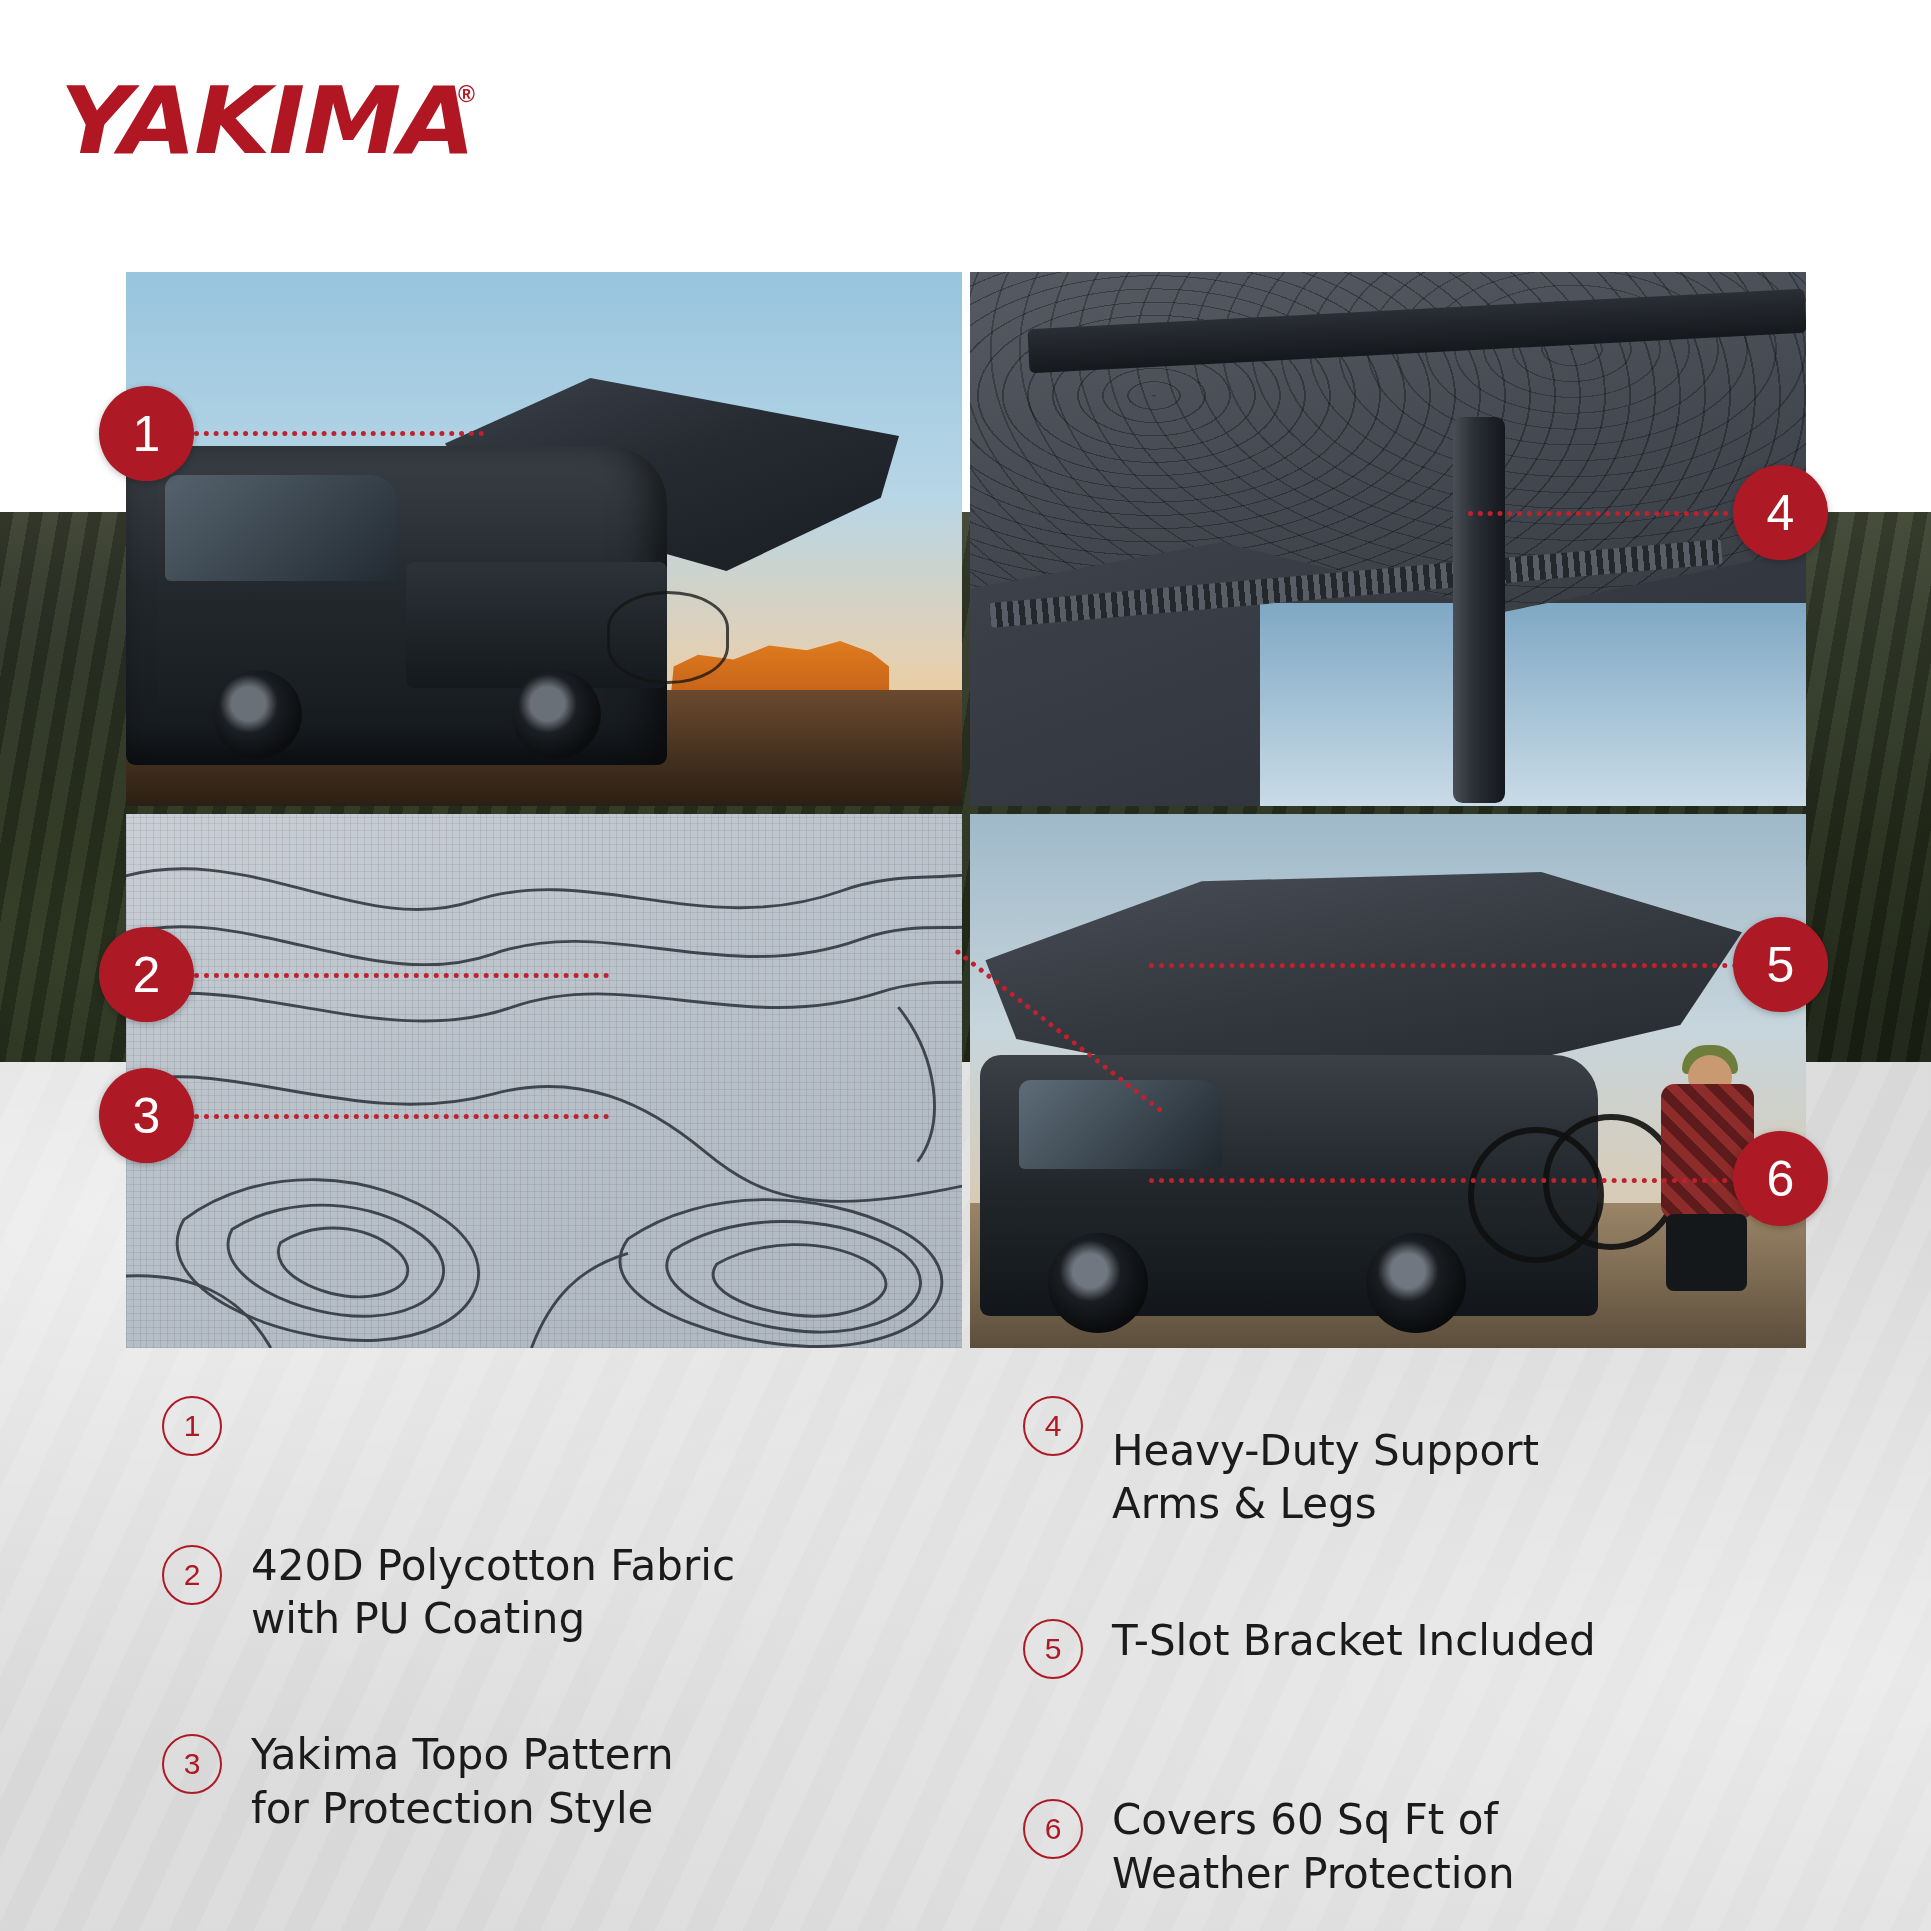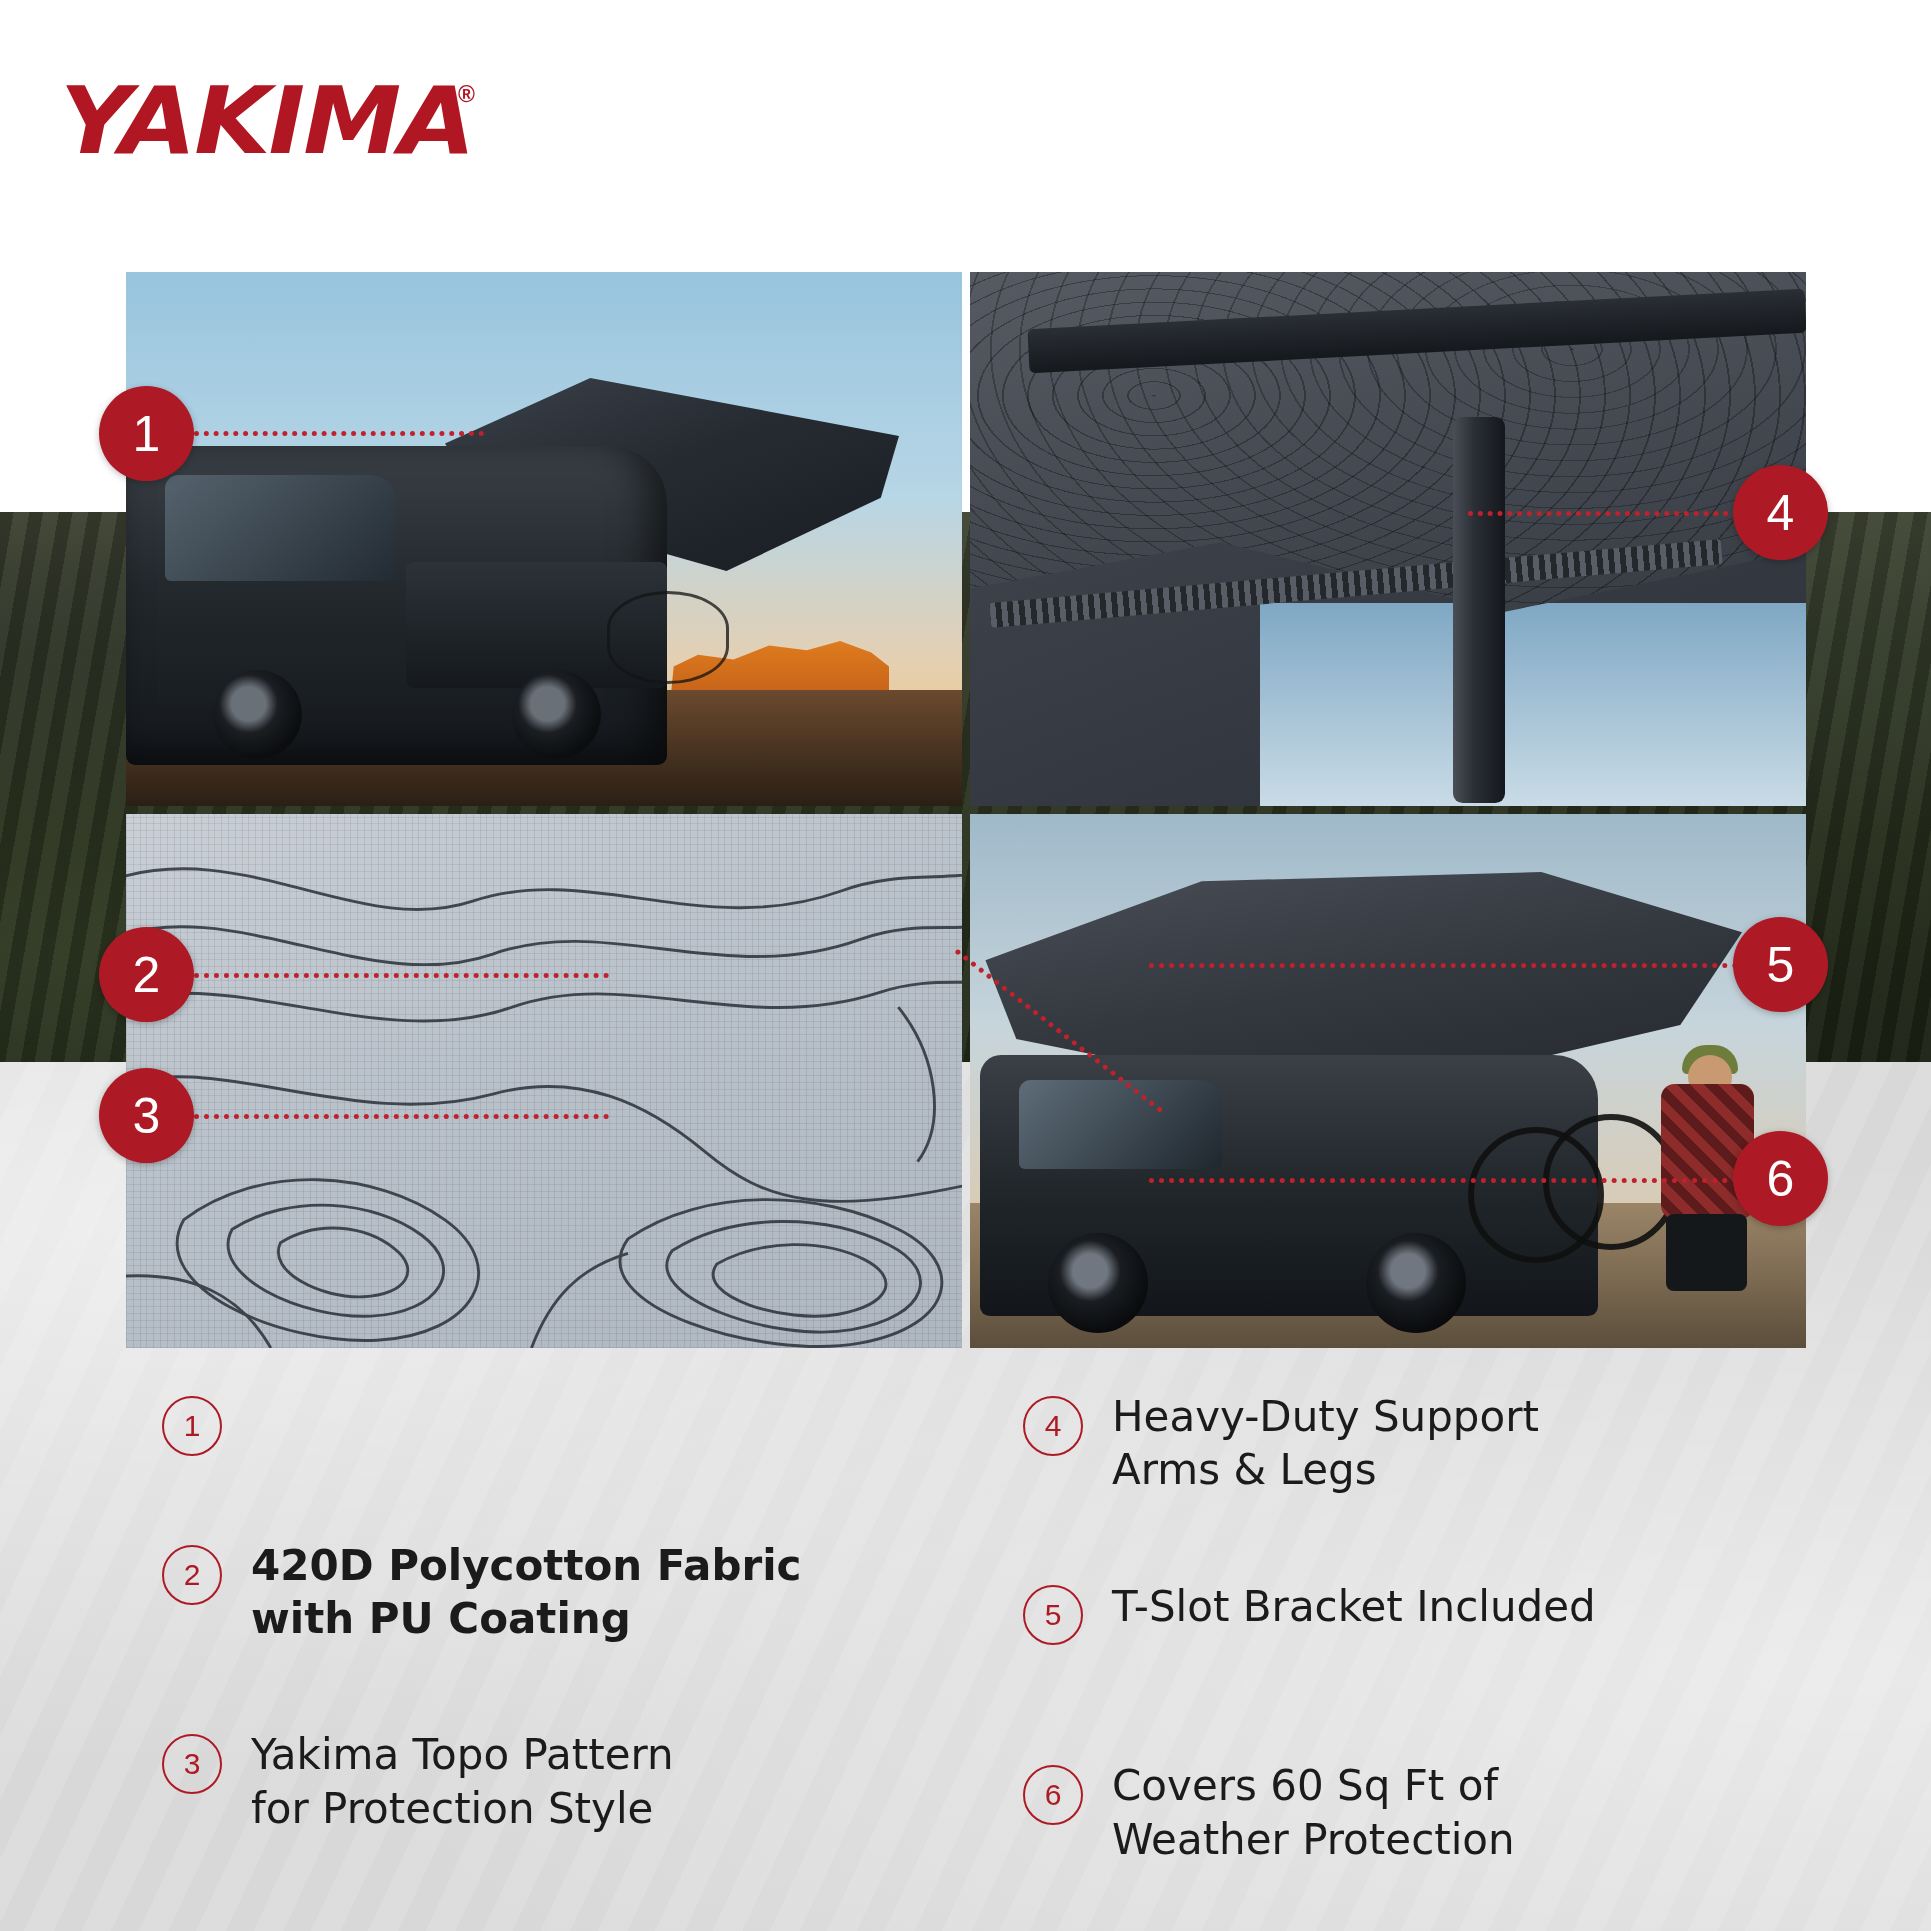--- a/index.html
+++ b/index.html
@@ -414,37 +414,37 @@
 <div class="features">
 
   <div class="col col-left">
 
     <div class="feat">
       <div class="feat-num">1</div>
     </div>
 
     <div class="feat">
       <div class="feat-num">2</div>
-      <div class="feat-text" style="white-space:pre-line;font-weight:bold;">420D Polycotton Fabric
+      <div class="feat-text" style="white-space:pre-line;">420D Polycotton Fabric
 with PU Coating</div>
     </div>
 
     <div class="feat">
       <div class="feat-num">3</div>
       <div class="feat-text" style="white-space:pre-line;">Yakima Topo Pattern
 for Protection Style</div>
     </div>
 
   </div>
 
   <div class="col col-right">
 
     <div class="feat">
       <div class="feat-num">4</div>
-      <div class="feat-text" style="white-space:pre-line;">Heavy-Duty Support
+      <div class="feat-text" style="white-space:pre-line;margin-top:34px;">Heavy-Duty Support
 Arms &amp; Legs</div>
     </div>
 
     <div class="feat" style="margin-bottom:114px;">
       <div class="feat-num">5</div>
       <div class="feat-text" style="white-space:pre-line;">T-Slot Bracket Included</div>
     </div>
 
     <div class="feat">
       <div class="feat-num">6</div>

